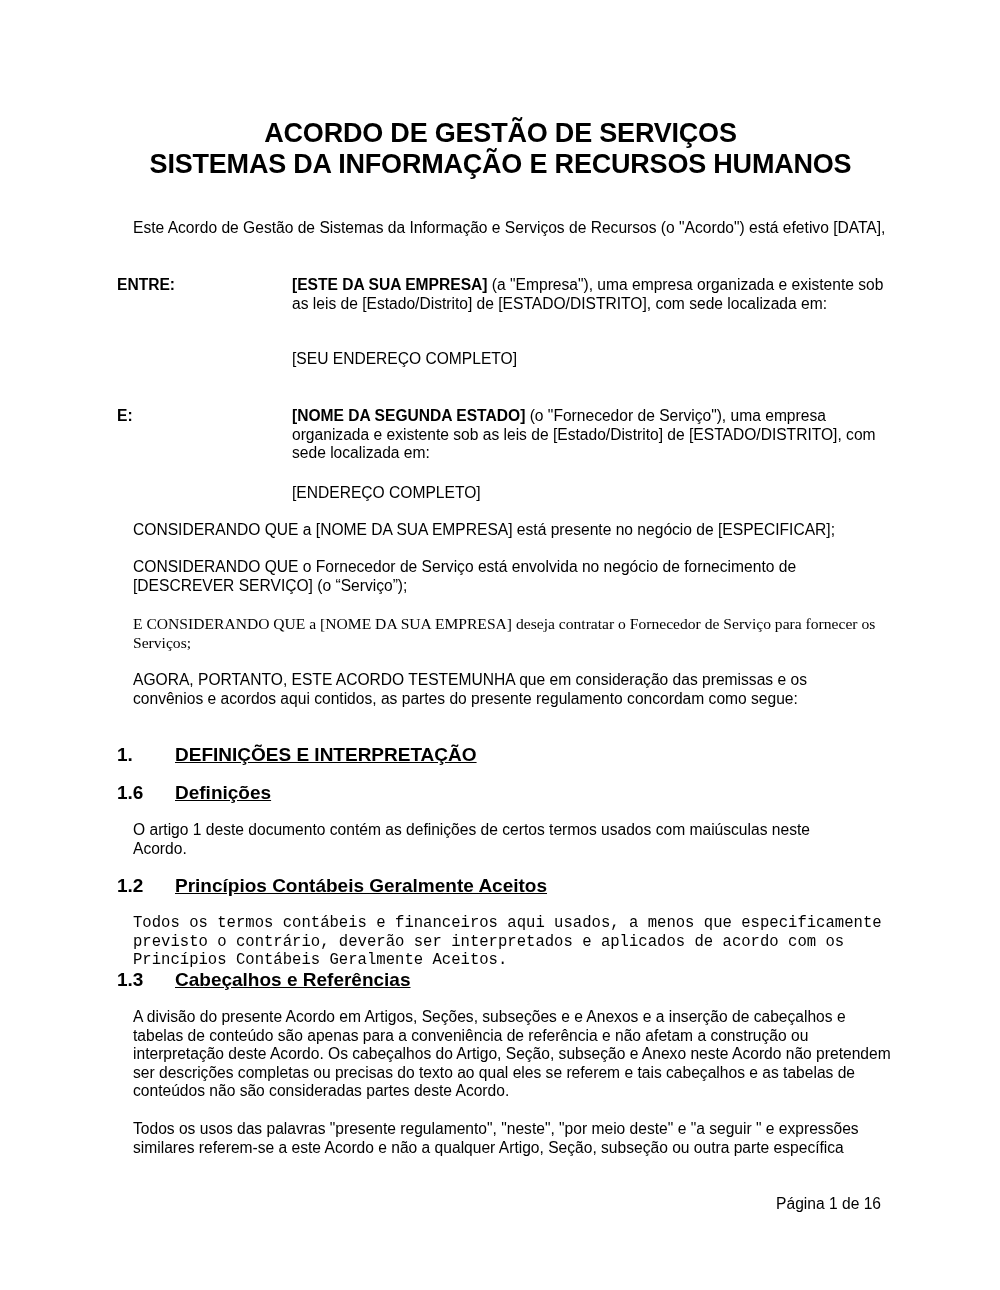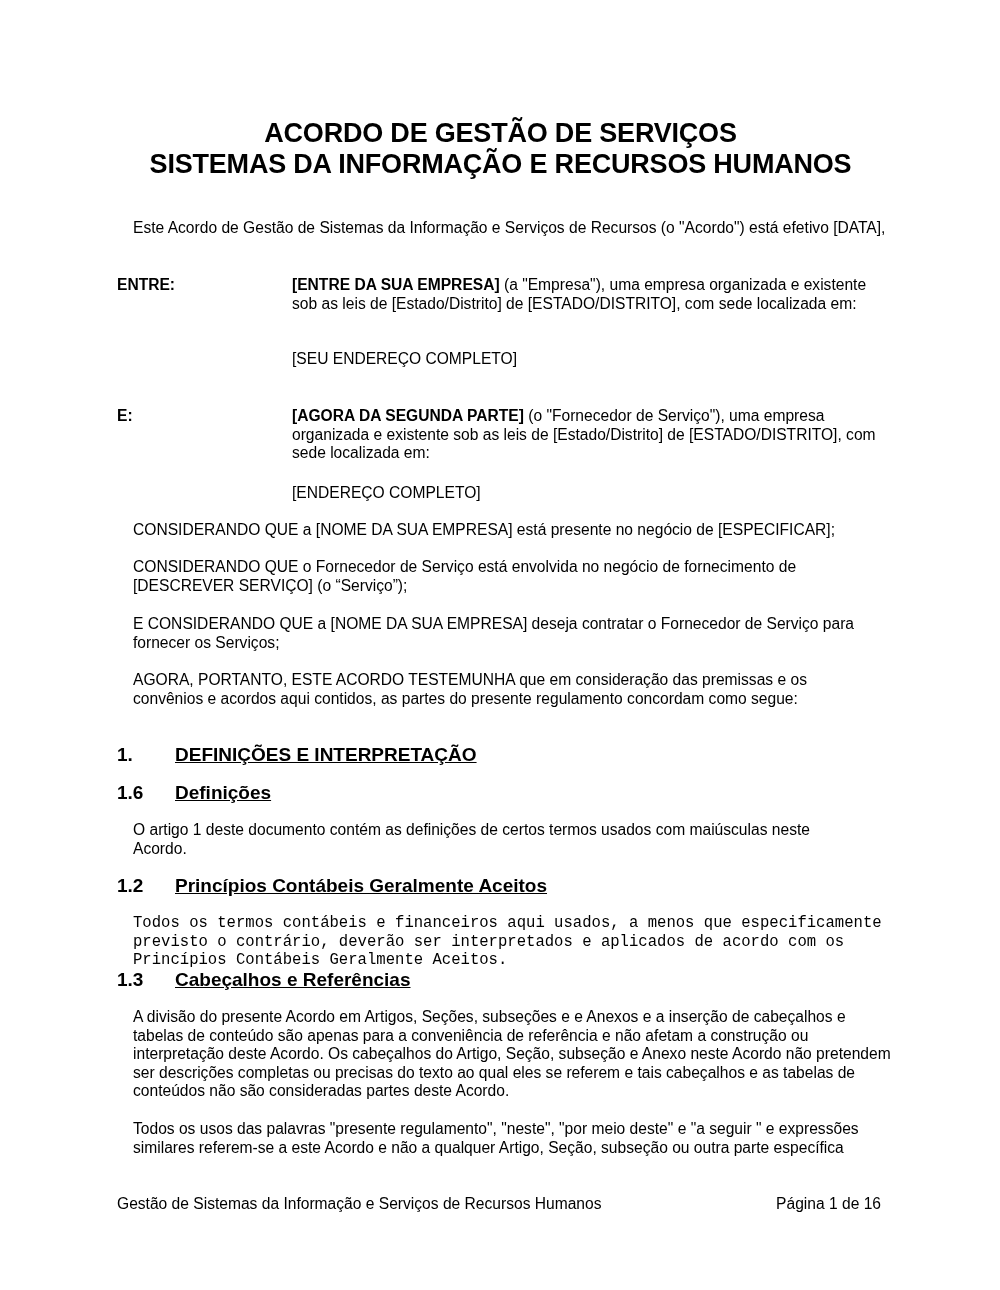--- a/index.html
+++ b/index.html
@@ -30,33 +30,33 @@
 
   <div class="title">
     <div>ACORDO DE GESTÃO DE SERVIÇOS</div>
     <div>SISTEMAS DA INFORMAÇÃO E RECURSOS HUMANOS</div>
   </div>
 
   <div class="p justify" style="top:219px;">Este Acordo de Gestão de Sistemas da Informação e Serviços de Recursos  (o "Acordo") está efetivo [DATA],</div>
 
   <div class="party-label" style="top:276px;">ENTRE:</div>
   <div class="party-text" style="top:276px;">
-    <span class="b">[ENTRE DA SUA EMPRESA]</span><span> (a "Empresa"), uma empresa organizada e existente sob as leis de [Estado/Distrito] de [ESTADO/DISTRITO], com sede localizada em:</span>
+    <span class="b">[ESTE DA SUA EMPRESA]</span><span> (a "Empresa"), uma empresa organizada e existente sob as leis de [Estado/Distrito] de [ESTADO/DISTRITO], com sede localizada em:</span>
   </div>
   <div class="party-text" style="top:350px;">[SEU ENDEREÇO COMPLETO]</div>
 
   <div class="party-label" style="top:407px;">E:</div>
   <div class="party-text" style="top:407px;">
-    <span class="b">[AGORA DA SEGUNDA PARTE]</span><span> (o "Fornecedor de Serviço"), uma empresa organizada e existente sob as leis de [Estado/Distrito] de [ESTADO/DISTRITO], com sede localizada em:</span>
+    <span class="b">[NOME DA SEGUNDA ESTADO]</span><span> (o "Fornecedor de Serviço"), uma empresa organizada e existente sob as leis de [Estado/Distrito] de [ESTADO/DISTRITO], com sede localizada em:</span>
   </div>
   <div class="party-text" style="top:484px;">[ENDEREÇO COMPLETO]</div>
 
   <div class="p" style="top:521px;">CONSIDERANDO QUE a [NOME DA SUA EMPRESA] está presente no negócio de [ESPECIFICAR];</div>
   <div class="p" style="top:558px; width:700px;">CONSIDERANDO QUE o Fornecedor de Serviço está envolvida no negócio de fornecimento de [DESCREVER SERVIÇO] (o “Serviço”);</div>
-  <div class="p" style="top:615px;">E CONSIDERANDO QUE a [NOME DA SUA EMPRESA] deseja contratar o Fornecedor de Serviço para fornecer os Serviços;</div>
+  <div class="p" style="top:615px;font-family:Liberation Serif, serif;">E CONSIDERANDO QUE a [NOME DA SUA EMPRESA] deseja contratar o Fornecedor de Serviço para fornecer os Serviços;</div>
   <div class="p" style="top:671px; width:725px;">AGORA, PORTANTO, ESTE ACORDO TESTEMUNHA que em consideração das premissas e os convênios e acordos aqui contidos, as partes do presente regulamento concordam como segue:</div>
 
   <div class="h" style="top:746px;">
     <span class="num">1.</span><span>DEFINIÇÕES E INTERPRETAÇÃO</span>
   </div>
 
   <div class="h" style="top:784px;">
     <span class="num">1.6</span><span>Definições</span>
   </div>
   <div class="p" style="top:821px; width:720px;">O artigo 1 deste documento contém as definições de certos termos usados com maiúsculas neste Acordo.</div>
@@ -66,17 +66,16 @@
   </div>
   <div class="p" style="top:914px;font-family:Liberation Mono, monospace;">Todos os termos contábeis e financeiros aqui usados, a menos que especificamente previsto o contrário, deverão ser interpretados e aplicados de acordo com os Princípios Contábeis Geralmente Aceitos.</div>
 
   <div class="h" style="top:971px;">
     <span class="num">1.3</span><span>Cabeçalhos e Referências</span>
   </div>
   <div class="p" style="top:1008px;">A divisão do presente Acordo em Artigos, Seções, subseções e e Anexos e a inserção de cabeçalhos e tabelas de conteúdo são apenas para a conveniência de referência e não afetam a construção ou interpretação deste Acordo. Os cabeçalhos do Artigo, Seção, subseção e Anexo neste Acordo não pretendem ser descrições completas ou precisas do texto ao qual eles se referem e tais cabeçalhos e as tabelas de conteúdos não são consideradas partes deste Acordo.</div>
   <div class="p" style="top:1120px;">Todos os usos das palavras "presente regulamento", "neste", "por meio deste" e "a seguir " e expressões similares referem-se a este Acordo e não a qualquer Artigo, Seção, subseção ou outra parte específica</div>
 
   <div class="footer">
-    <span>Gestão de Sistemas da Informação e Serviços de Recursos Humanos</span>
     <span class="right">Página 1 de 16</span>
   </div>
 
 </div>
 
 </body></html>

